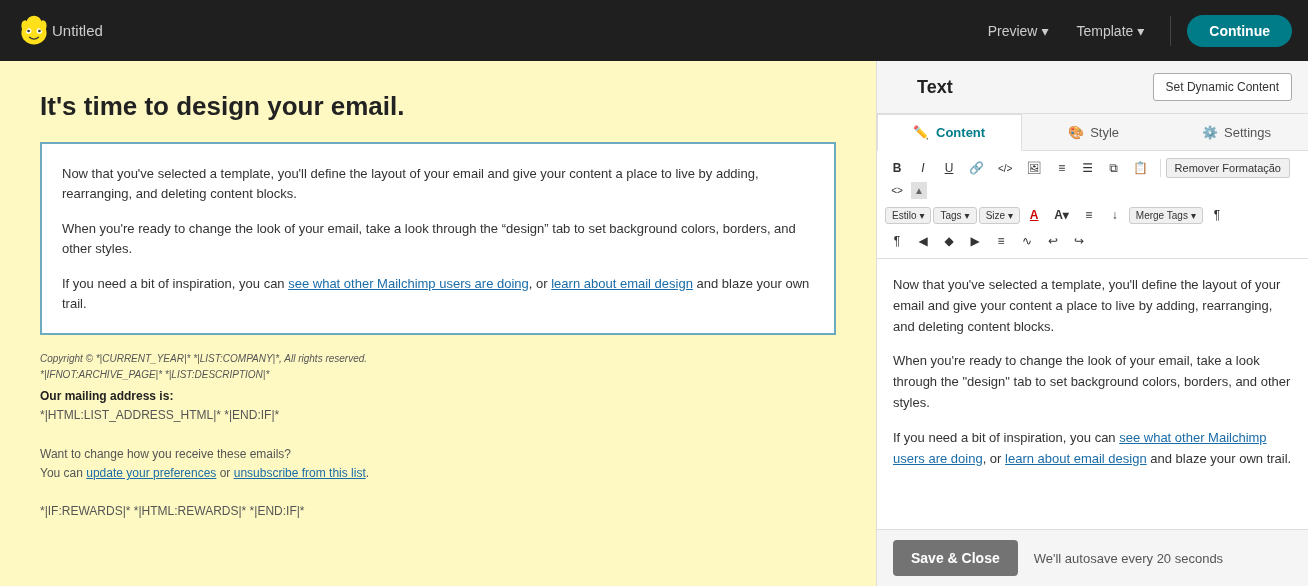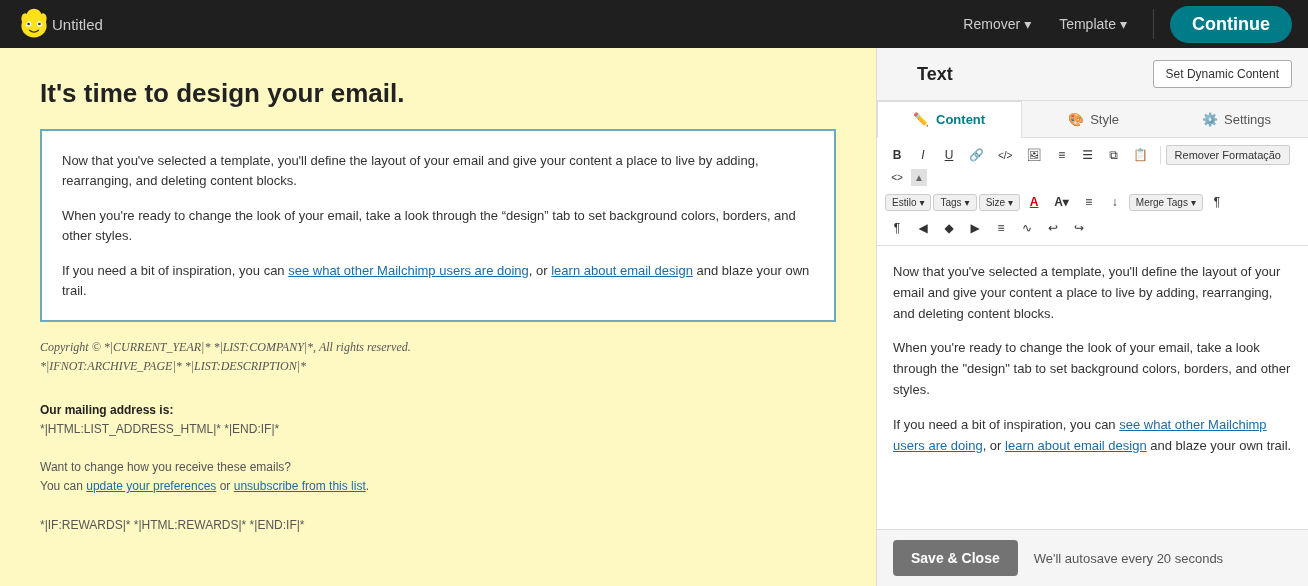--- a/index.html
+++ b/index.html
@@ -1,21 +1,21 @@
 <!DOCTYPE html>
 <html><head>
   <meta charset="utf-8">
   <style>
     * { box-sizing: border-box; margin: 0; padding: 0; }
     body { font-family: Arial, sans-serif; background: #fff; width: 1308px; height: 586px; overflow: hidden; display: flex; flex-direction: column; }
 
     
     .topnav {
       background: #1f1f1f;
-      height: 48px;
+      height: 61px;
       display: flex;
       align-items: center;
       padding: 0 16px;
       flex-shrink: 0;
     }
     .topnav-title {
       color: #ccc;
       font-size: 15px;
       flex: 1;
     }
@@ -36,21 +36,21 @@
       padding: 6px 10px;
       border-radius: 4px;
     }
     .topnav-divider { width: 1px; height: 30px; background: #444; margin: 0 8px; }
     .continue-btn {
       background: #007c89;
       color: #fff;
       border: none;
       border-radius: 24px;
       padding: 8px 22px;
-      font-size: 18px;
+      font-size: 14px;
       font-weight: bold;
       cursor: pointer;
     }
 
     
     .main-content {
       display: flex;
       flex: 1;
       overflow: hidden;
     }
@@ -87,24 +87,23 @@
 
     .footer-text {
       font-size: 12px;
       color: #555;
       line-height: 1.6;
     }
     .footer-text a { color: #1a6ca8; text-decoration: underline; }
     .footer-text strong { color: #222; }
     .italic-block {
       font-style: italic;
-      font-size: 12px;
+      font-size: 10px;
       color: #555;
-      margin-bottom: 24px;
-      font-family: Liberation Serif, serif;
+      margin-bottom: 4px;
     }
 
     
     .right-panel {
       width: 432px;
       background: #f5f5f5;
       border-left: 1px solid #ddd;
       display: flex;
       flex-direction: column;
       flex-shrink: 0;
@@ -280,21 +279,21 @@
       <circle cx="26" cy="20" r="1.5" fill="#333"></circle>
       <path d="M15 27 Q20 31 25 27" stroke="#333" stroke-width="1.5" fill="none" stroke-linecap="round"></path>
       <ellipse cx="20" cy="10" rx="8" ry="7" fill="#ffe01b"></ellipse>
       <ellipse cx="10" cy="14" rx="4" ry="6" fill="#ffe01b"></ellipse>
       <ellipse cx="30" cy="14" rx="4" ry="6" fill="#ffe01b"></ellipse>
     </svg>
   </div>
   <span class="topnav-title">Untitled</span>
   <div class="topnav-right">
     <button class="topnav-btn">
-      <span>Remover</span>
+      <span>Preview</span>
       <span>▾</span>
     </button>
     <button class="topnav-btn">
       <span>Template</span>
       <span>▾</span>
     </button>
     <div class="topnav-divider"></div>
     <button class="continue-btn">Continue</button>
   </div>
 </div>

